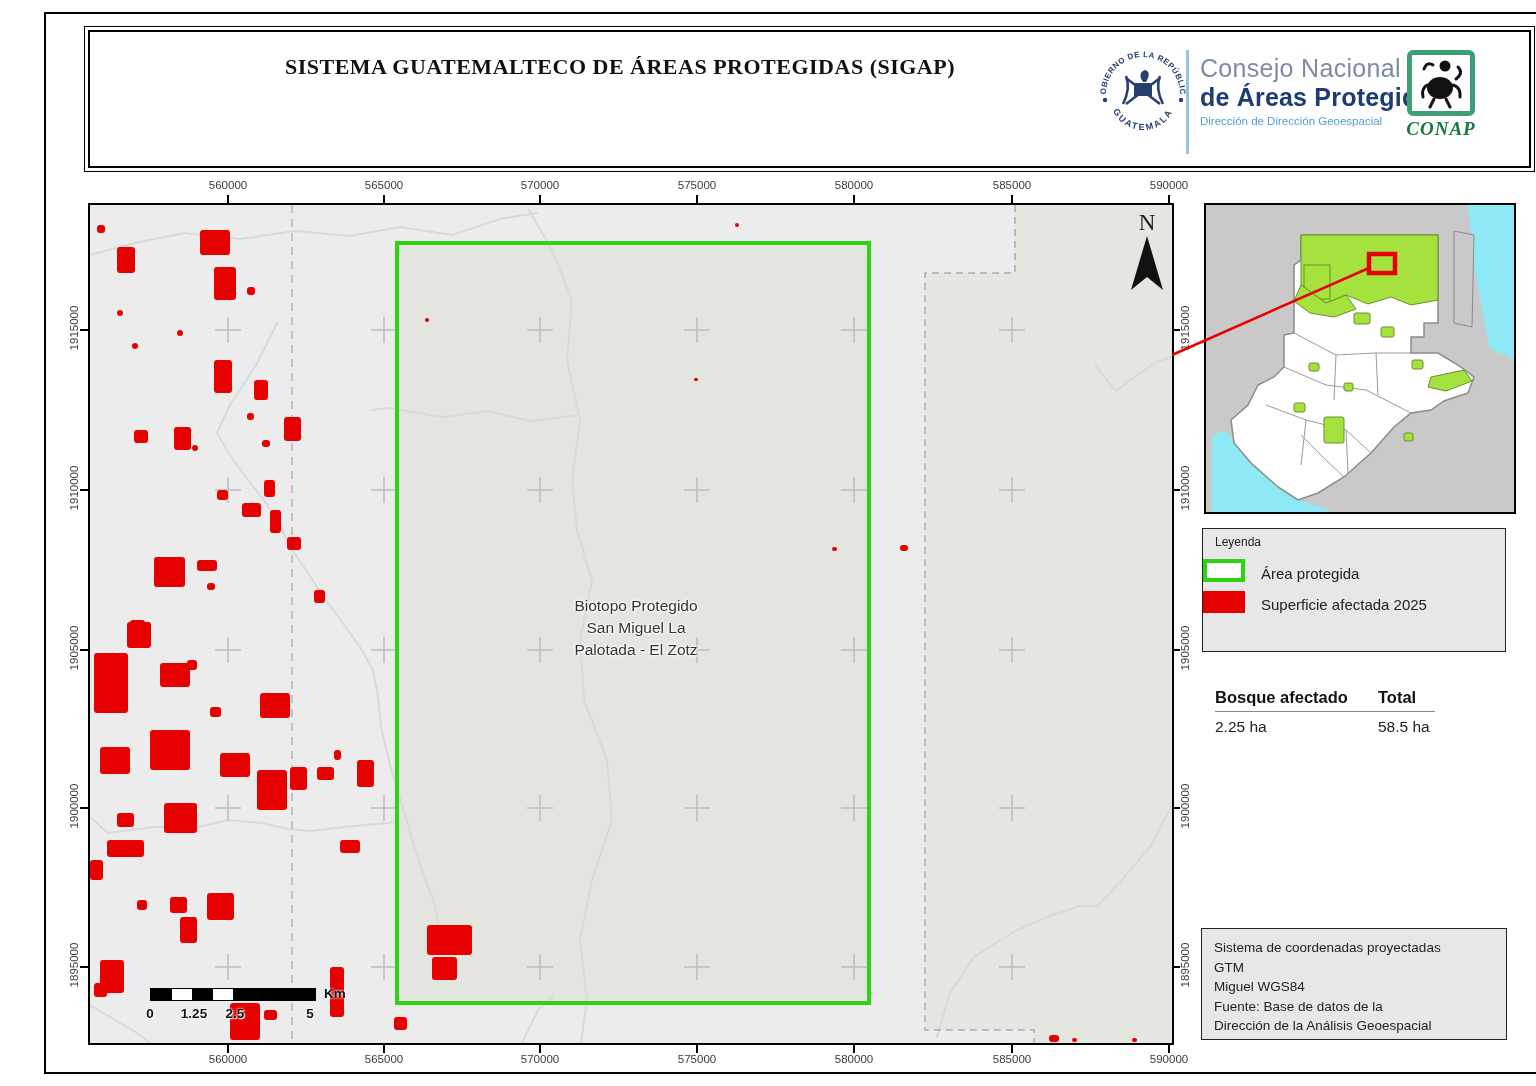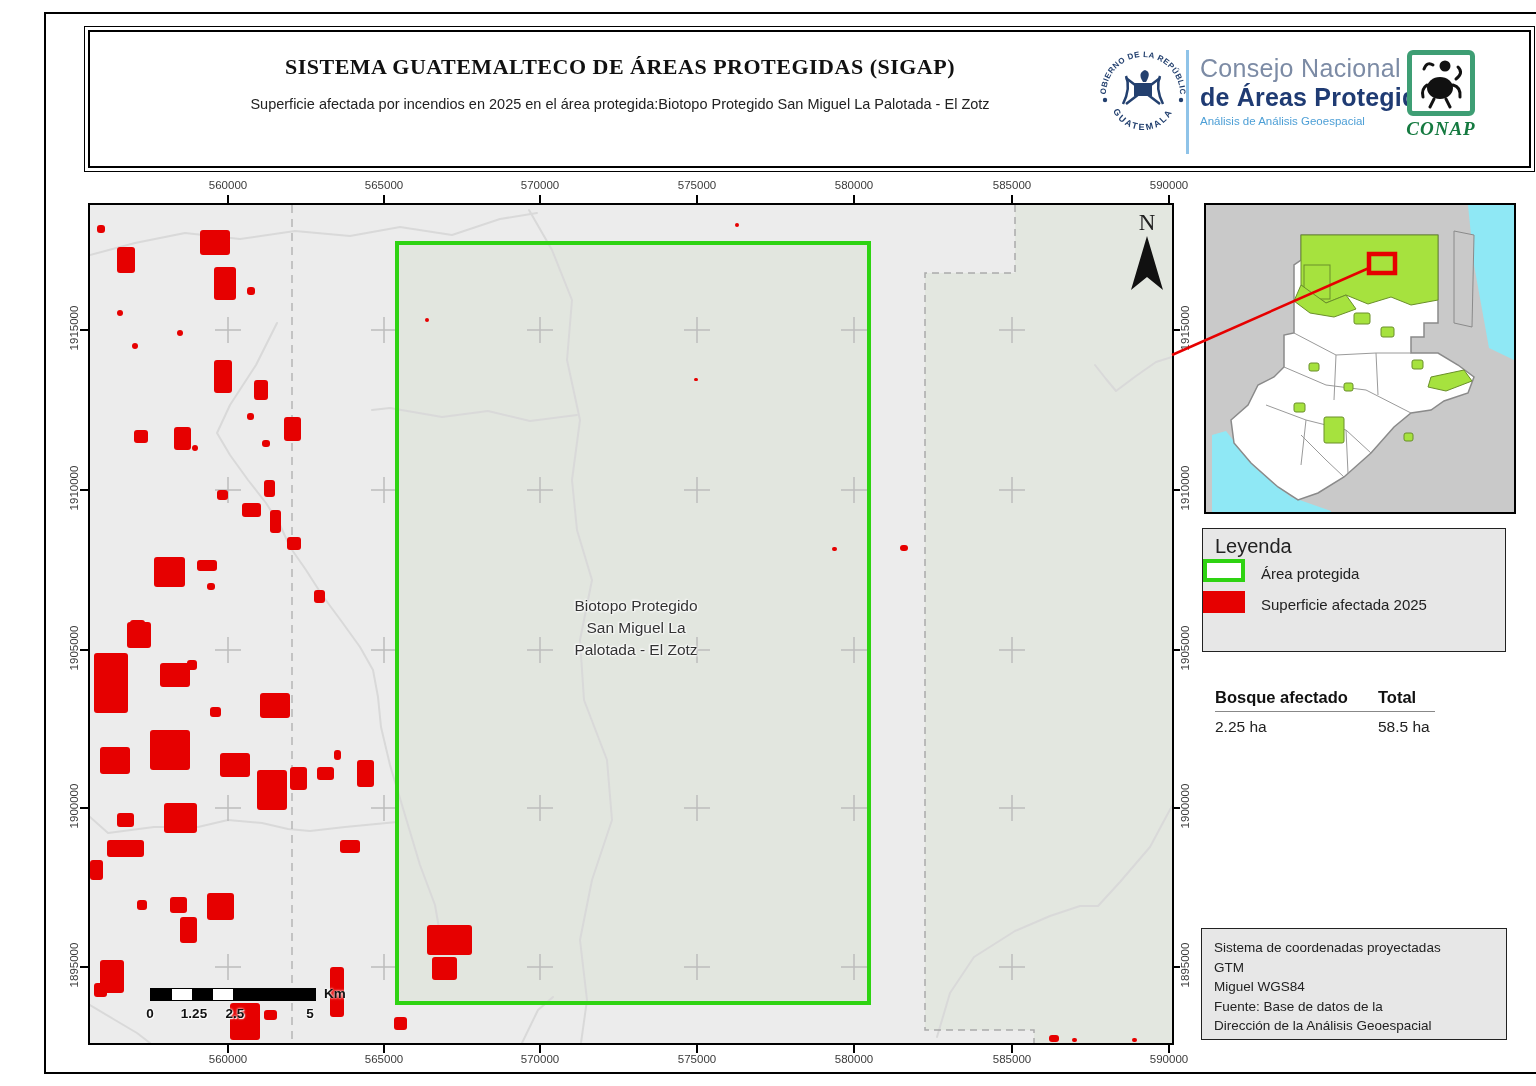--- a/index.html
+++ b/index.html
@@ -44,21 +44,21 @@
   #sb-unit{position:absolute;left:174px;top:-2px;font-size:13.5px;font-weight:bold;color:#111;
       text-shadow:0 0 2px #fff,0 0 3px #fff;}
   
   .xtick,.ytick{position:absolute;width:90px;text-align:center;font-size:11.5px;color:#3b3b3b;}
   .ytick{transform:rotate(-90deg);}
   .tickmark{position:absolute;background:#000;}
   
   #inset{position:absolute;left:1172px;top:203px;width:308px;height:307px;border:2.5px solid #000;background:#C9C9C9;overflow:hidden;}
   
   #legend{position:absolute;left:1170px;top:528px;width:302px;height:122px;background:#E7E7E7;border:1.5px solid #222;}
-  #legend-title{position:absolute;left:12px;top:6px;font-size:20px;color:#222;}
+  #legend-title{position:absolute;left:12px;top:6px;font-size:12px;color:#222;}
   .leg-row{position:absolute;left:0;display:flex;align-items:flex-end;}
   .leg-swatch-outline{width:34px;height:15px;background:#fff;border:4px solid #2ED312;margin-right:16px;}
   .leg-swatch-fill{width:42px;height:22px;background:#E60000;margin-right:16px;}
   .leg-label{font-size:15px;color:#222;}
   
   #stats{position:absolute;left:1183px;top:688px;width:220px;}
   #stats-head{display:flex;font-weight:bold;font-size:16.5px;color:#111;}
   #stats-head .c1{width:163px;}
   #stats-line{border-top:1.5px solid #888;margin-top:4px;}
   #stats-vals{display:flex;font-size:15.5px;color:#222;margin-top:6px;}
@@ -70,21 +70,20 @@
 </style>
 </head>
 <body>
 
 <div id="app">
   <div id="page-border"></div>
 
   <div id="header">
     <div id="header-inner">
       <div id="map-title">SISTEMA GUATEMALTECO DE ÁREAS PROTEGIDAS  (SIGAP)</div>
-      <div id="map-subtitle">Superficie afectada por incendios en 2025 en el área protegida:Biotopo Protegido San Miguel La Palotada - El Zotz</div>
 
       <svg id="seal" viewBox="0 0 100 100">
         <defs>
           <path id="sealTop" d="M 13,52 A 37,37 0 1 1 87,52"></path>
           <path id="sealBot" d="M 17,55 A 33,33 0 0 0 83,55"></path>
         </defs>
         <circle cx="50" cy="50" r="47" fill="#fff"></circle>
         <text font-size="8" fill="#23406F" font-weight="bold" letter-spacing="0.5">
           <textPath href="#sealTop" startOffset="50%" text-anchor="middle">GOBIERNO DE LA REPÚBLICA</textPath>
         </text>
@@ -100,21 +99,21 @@
           <path d="M70,62 Q62,46 67,34"></path>
           <rect x="41" y="41" width="18" height="13" fill="#23406F" stroke="none"></rect>
           <path d="M50,40 q-6,-9 2,-12 q7,2 1,12" fill="#23406F" stroke="none"></path>
         </g>
       </svg>
 
       <div id="org-sep"></div>
       <div id="org-block">
         <div class="org1">Consejo Nacional</div>
         <div class="org2">de Áreas Protegidas</div>
-        <div class="org3">Análisis de Análisis Geoespacial</div>
+        <div class="org3">Dirección de Dirección Geoespacial</div>
       </div>
 
       <div id="conap-logo">
         <div id="conap-box">
           <svg width="58" height="56" viewBox="0 0 58 56">
             <g fill="none" stroke="#111" stroke-width="3" stroke-linecap="round">
               <circle cx="33" cy="11" r="5.5" fill="#111" stroke="none"></circle>
               <path d="M12,14 q3,-8 9,-4"></path>
               <ellipse cx="28" cy="33" rx="13" ry="11" fill="#111" stroke="none"></ellipse>
               <path d="M15,30 q-6,4 -4,12"></path>

